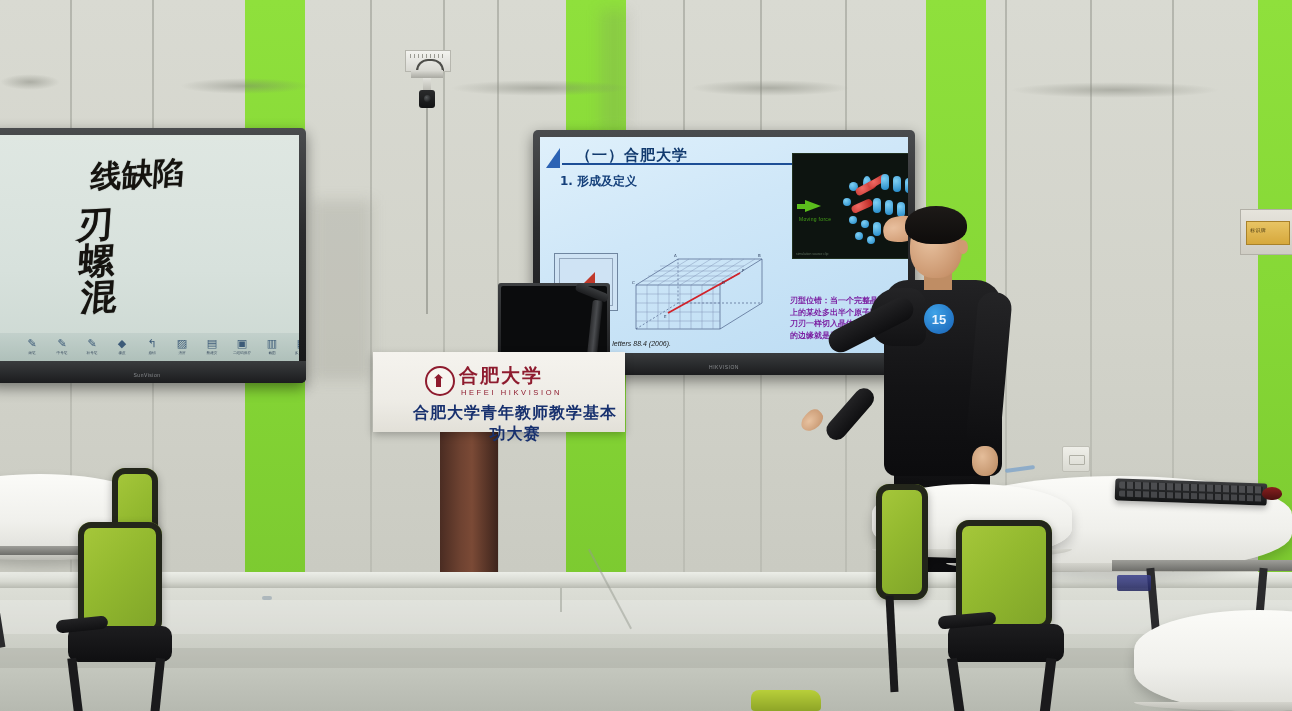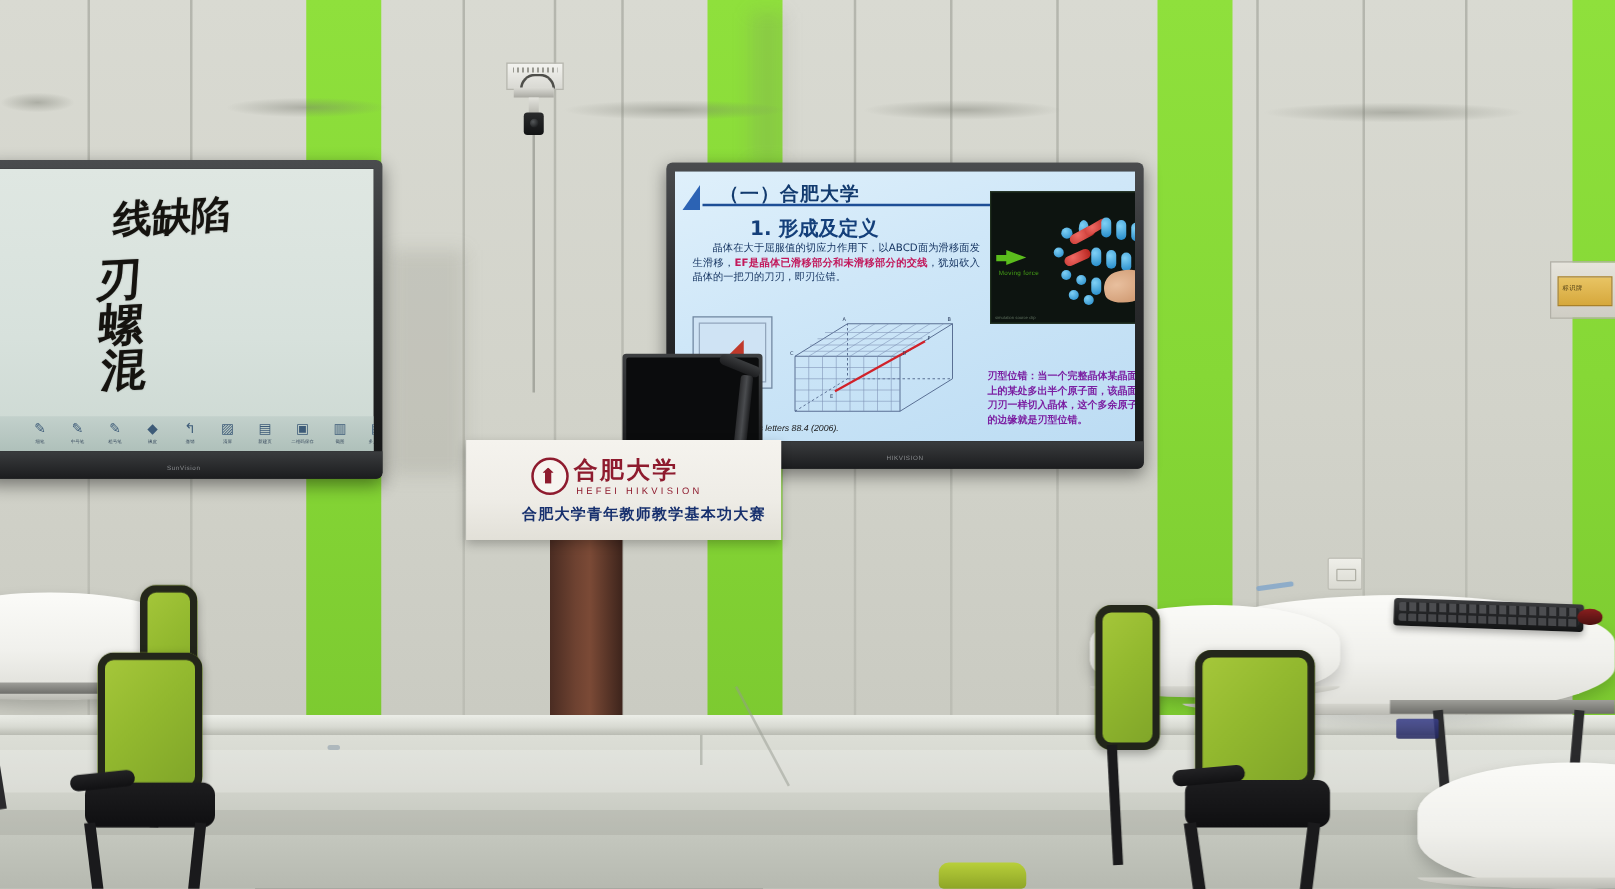--- a/index.html
+++ b/index.html
@@ -54,22 +54,22 @@
 
   
   #board-right{left:533px;top:130px;width:382px;height:245px;}
   .slide{position:absolute;inset:0;background:linear-gradient(160deg,#dff0fb 0%,#cfe7f8 40%,#bcdcf3 100%);}
   .slide-titlebar{position:absolute;left:0;top:9px;width:100%;height:26px;}
   .slide-tri{position:absolute;left:6px;top:2px;width:0;height:0;
       border-left:14px solid transparent;border-bottom:20px solid #2c63b4;}
   .slide-title{position:absolute;left:36px;top:0px;font-size:15px;font-weight:700;color:#123a6e;
       font-family:"DejaVu Sans","Liberation Sans",sans-serif;letter-spacing:1px;}
   .slide-rule{position:absolute;left:22px;top:26px;width:330px;height:2px;background:#1d4e96;}
-  .slide-h2{position:absolute;left:20px;top:36px;font-size:16px;font-weight:700;color:#143f7a;
-      font-family:"DejaVu Sans","Liberation Sans",sans-serif;margin-left:40px;}
+  .slide-h2{position:absolute;left:20px;top:36px;font-size:12px;font-weight:700;color:#143f7a;
+      font-family:"DejaVu Sans","Liberation Sans",sans-serif;}
   .slide-body{position:absolute;left:14px;top:56px;width:230px;font-size:8.2px;line-height:11.5px;
       color:#11305e;font-family:"DejaVu Sans","Liberation Sans",sans-serif;text-indent:16px;text-align:justify;}
   .slide-body b{color:#c2185b;}
   .slide-note{position:absolute;left:250px;top:158px;width:130px;font-size:8px;line-height:11.5px;
       color:#7b1fa2;font-weight:700;font-family:"DejaVu Sans","Liberation Sans",sans-serif;}
   .slide-cite{position:absolute;left:40px;bottom:6px;font-size:7px;color:#1a1a1a;font-style:italic;}
 
   .sim{position:absolute;left:252px;top:16px;width:128px;height:104px;background:#0d1410;overflow:hidden;
       border:1px solid #20301f;}
   .sim-arrow{position:absolute;left:12px;top:46px;width:0;height:0;
@@ -103,21 +103,21 @@
   .podium-sign{position:absolute;left:373px;top:352px;width:252px;height:80px;
       background:linear-gradient(180deg,#f5f3ee 0%,#eeece6 60%,#e2e0d8 100%);
       box-shadow:0 3px 8px rgba(0,0,0,.25);}
   .sign-logo{position:absolute;left:52px;top:14px;width:26px;height:26px;border-radius:50%;
       border:2px solid #8e1b2e;background:#f7f5f0;}
   .sign-logo:after{content:"";position:absolute;left:7px;top:6px;width:9px;height:13px;
       background:#8e1b2e;clip-path:polygon(50% 0,100% 32%,78% 32%,78% 100%,22% 100%,22% 32%,0 32%);}
   .sign-cn{position:absolute;left:86px;top:11px;font-size:19px;font-weight:700;color:#8e1b2e;
       letter-spacing:2px;font-family:"DejaVu Sans","Liberation Sans",sans-serif;}
   .sign-en{position:absolute;left:88px;top:36px;font-size:7.5px;color:#8e1b2e;letter-spacing:2.6px;}
-  .sign-main{position:absolute;left:0;right:0;top:51px;text-align:center;font-size:12px;font-weight:700;
+  .sign-main{position:absolute;left:0;right:0;top:51px;text-align:center;font-size:16px;font-weight:700;
       color:#17306e;letter-spacing:1px;font-family:"DejaVu Sans","Liberation Sans",sans-serif;padding-left:32px;}
 
   
   .monitor{position:absolute;left:498px;top:283px;width:112px;height:80px;
       background:linear-gradient(180deg,#3d3f41,#1a1b1d);border-radius:3px;}
   .monitor-screen{position:absolute;inset:3px;background:#0b0c0d;border-radius:2px;}
   .monitor-arm{position:absolute;left:588px;top:300px;width:10px;height:92px;
       background:linear-gradient(90deg,#2b2c2e,#4a4c4f,#1d1e20);transform:rotate(6deg);border-radius:3px;}
   .monitor-arm2{position:absolute;left:575px;top:288px;width:34px;height:9px;
       background:linear-gradient(180deg,#3a3c3e,#1c1d1f);transform:rotate(22deg);border-radius:4px;}
@@ -336,21 +336,20 @@
     <div class="tv-inner">
       <div class="slide">
 
         <div class="slide-titlebar">
           <div class="slide-tri"></div>
           <div class="slide-title">（一）合肥大学</div>
         </div>
         <div class="slide-rule"></div>
         <div class="slide-h2">1. 形成及定义</div>
 
-        <div class="slide-body"><span>晶体在大于屈服值的切应力作用下，以ABCD面为滑移面发生滑移，</span><b>EF是晶体已滑移部分和未滑移部分的交线</b><span>，犹如砍入晶体的一把刀的刀刃，即刃位错。</span></div>
 
         <div class="slide-note">刃型位错：当一个完整晶体某晶面以上的某处多出半个原子面，该晶面像刀刃一样切入晶体，这个多余原子面的边缘就是刃型位错。</div>
 
         <div class="sim">
           <div class="sim-arrow-tail"></div>
           <div class="sim-arrow"></div>
           <div class="sim-label">Moving force</div>
 
           <div class="atom b" style="left:56px;top:28px;width:9px;height:9px;"></div>
           <div class="atom b" style="left:70px;top:22px;width:8px;height:14px;"></div>
@@ -424,20 +423,39 @@
 
   <div class="podium-col"></div>
   <div class="podium-base"></div>
   <div class="podium-sign">
     <div class="sign-logo"></div>
     <div class="sign-cn">合肥大学</div>
     <div class="sign-en">HEFEI HIKVISION</div>
     <div class="sign-main">合肥大学青年教师教学基本功大赛</div>
   </div>
 
+  <div class="person">
+    <div class="p-legs"></div>
+    <div class="p-leg-split"></div>
+    <div class="p-torso"></div>
+    <div class="p-arm-r"></div>
+    <div class="p-hand-r"></div>
+    <div class="p-shoulder-l"></div>
+    <div class="p-arm">
+      <div class="p-forearm"></div>
+      <div class="p-hand"></div>
+    </div>
+    <div class="p-badge">
+      <span>15</span>
+    </div>
+    <div class="p-neck"></div>
+    <div class="p-head"></div>
+    <div class="p-hair"></div>
+    <div class="p-ear"></div>
+  </div>
 
   <div class="baseboard"></div>
   <div class="floor"></div>
   <div class="floor-band" style="top:600px;height:34px;"></div>
   <div class="floor-band" style="top:648px;height:20px;background:rgba(140,142,134,.22);"></div>
   <div class="floor-joint" style="left:560px;top:588px;width:2px;height:24px;"></div>
   <div class="floor-joint" style="left:565px;top:588px;width:90px;height:2px;transform:rotate(62deg);"></div>
   <div class="floor-mark" style="left:262px;top:596px;width:10px;height:4px;"></div>
 
   <div class="table" style="left:-76px;top:474px;width:232px;height:86px;">

